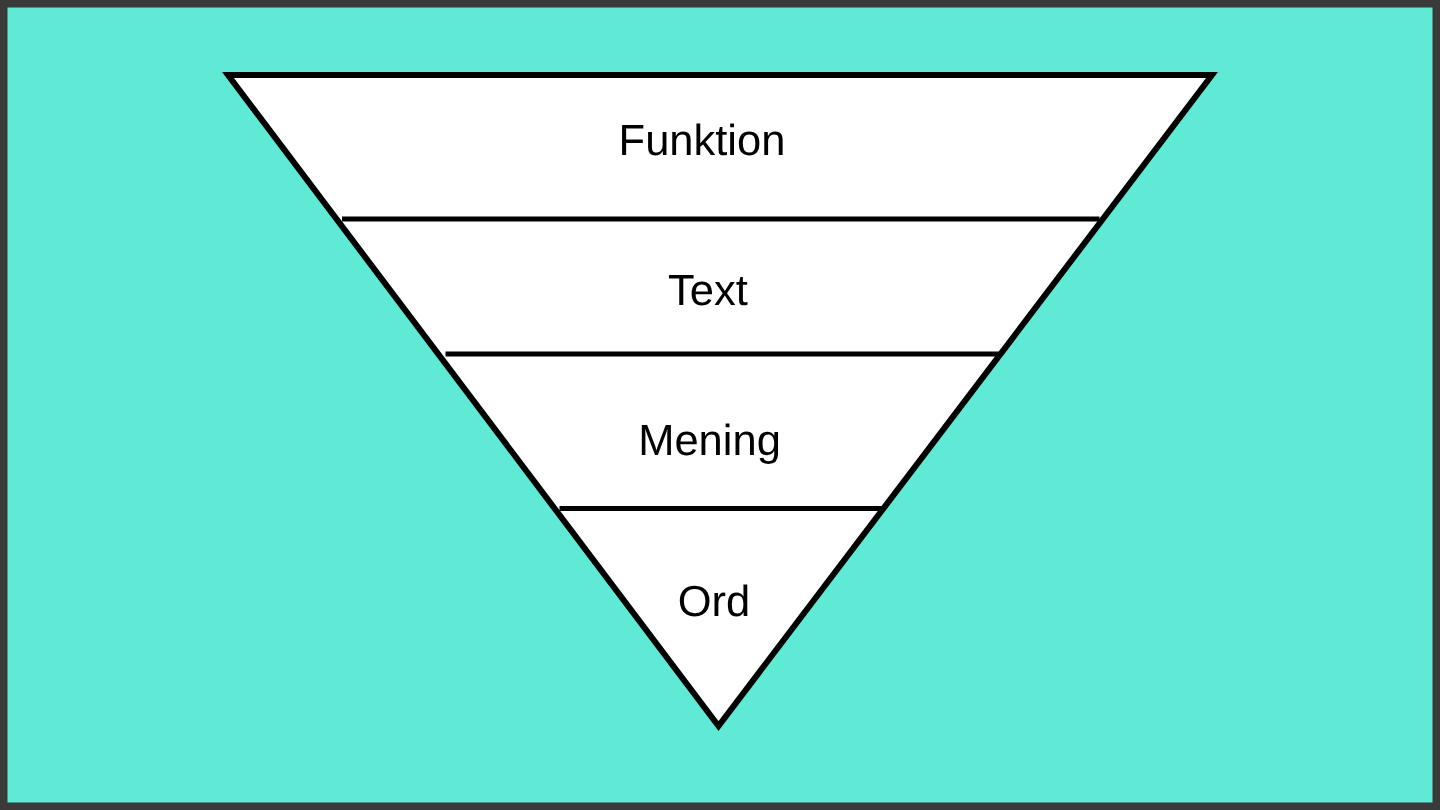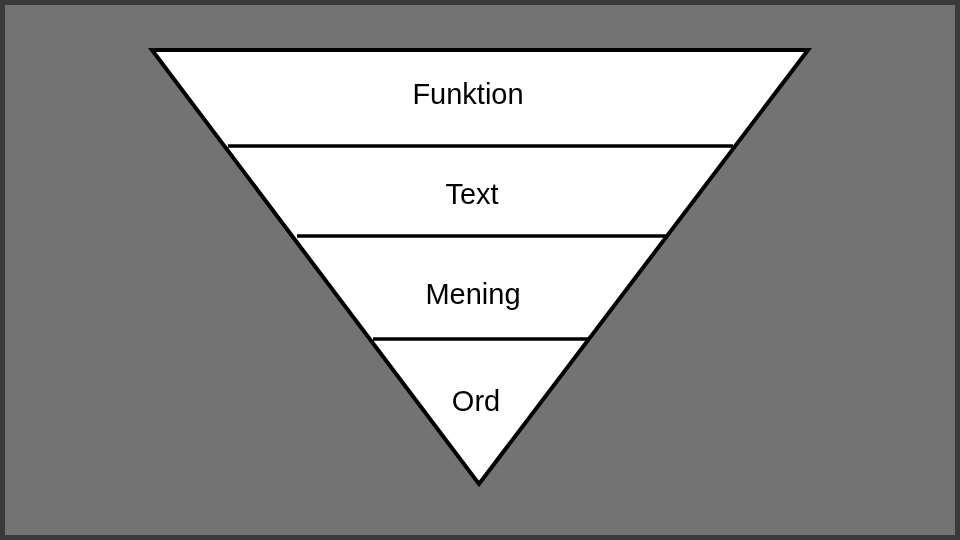--- a/index.html
+++ b/index.html
@@ -12,21 +12,21 @@
     width: 960px;
     height: 540px;
     overflow: hidden;
     font-family: "Liberation Sans", sans-serif;
   }
   #canvas-frame {
     position: relative;
     box-sizing: border-box;
     width: 960px;
     height: 540px;
-    background: #737373;
+    background: #5eead4;
     border: 5px solid #3a3a3a;
   }
   #diagram-stage {
     position: absolute;
     inset: 0;
     width: 100%;
     height: 100%;
   }
   svg.diagram-svg {
     display: block;

